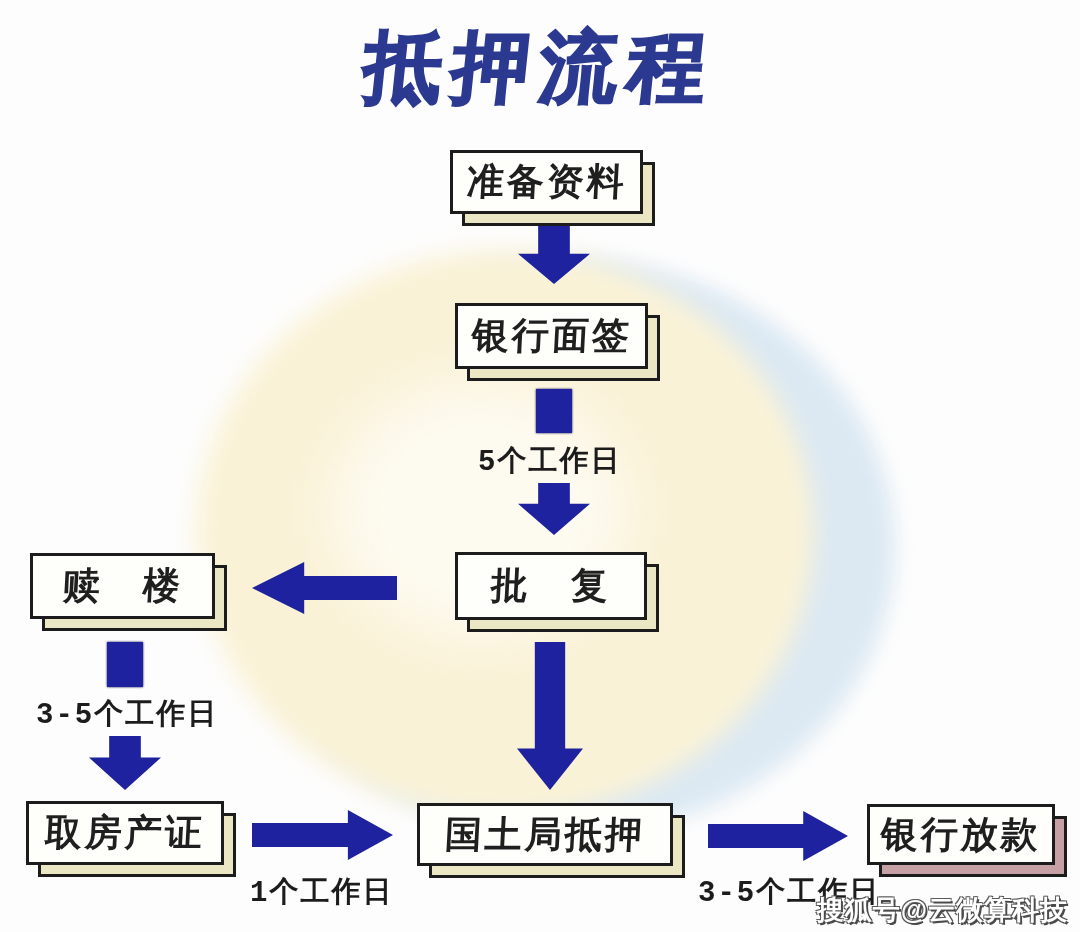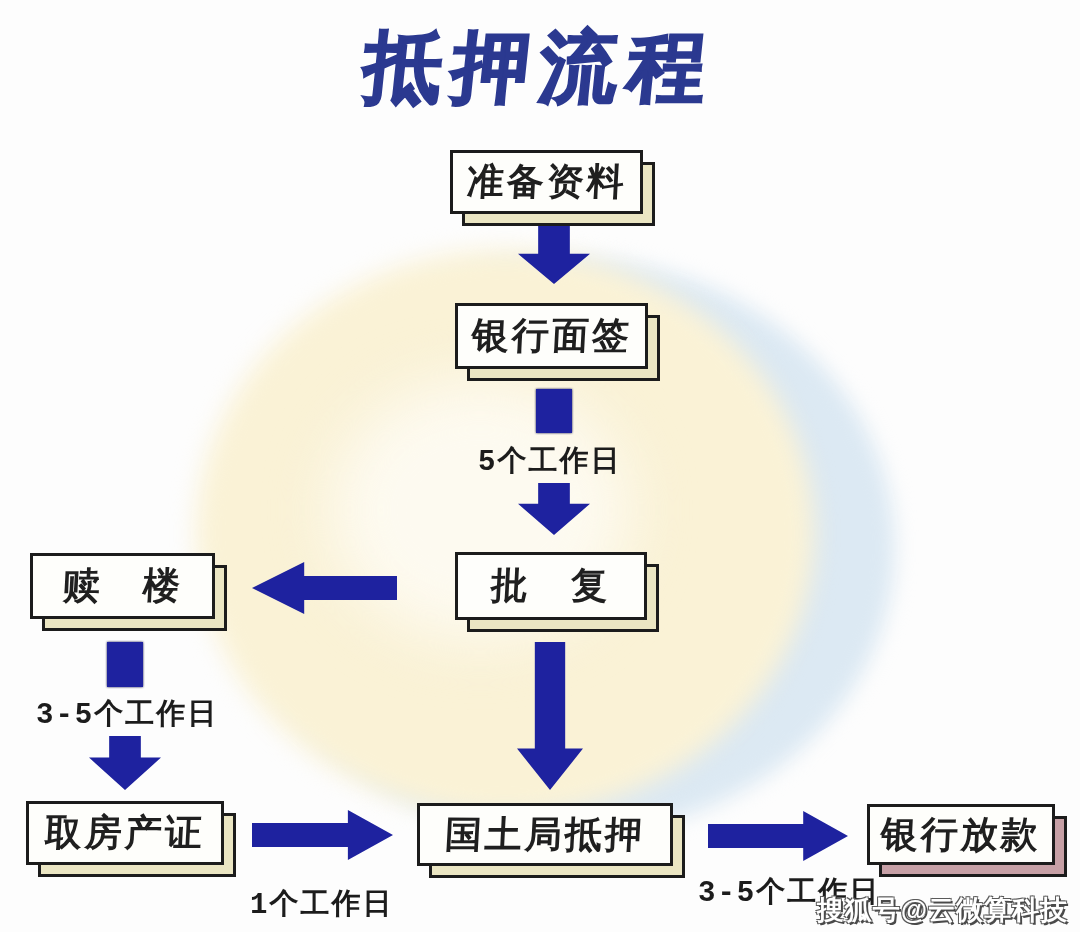--- a/index.html
+++ b/index.html
@@ -122,21 +122,21 @@
 
 <div class="node" style="left:26px;top:801px;width:198px;height:64px;">
   <div class="node-shadow"></div>
   <div class="node-face">
     <span class="node-label">取房产证</span>
   </div>
 </div>
 
 <div class="arrow arrow-right" style="left:252px;top:810px;width:141px;height:50px;"></div>
 
-<div class="duration" style="left:250px;top:872px;margin-top:12px;">1个工作日</div>
+<div class="duration" style="left:250px;top:872px;">1个工作日</div>
 
 <div class="arrow arrow-down-long" style="left:517px;top:642px;width:66px;height:148px;"></div>
 
 <div class="node" style="left:417px;top:803px;width:256px;height:63px;">
   <div class="node-shadow"></div>
   <div class="node-face">
     <span class="node-label">国土局抵押</span>
   </div>
 </div>
 

